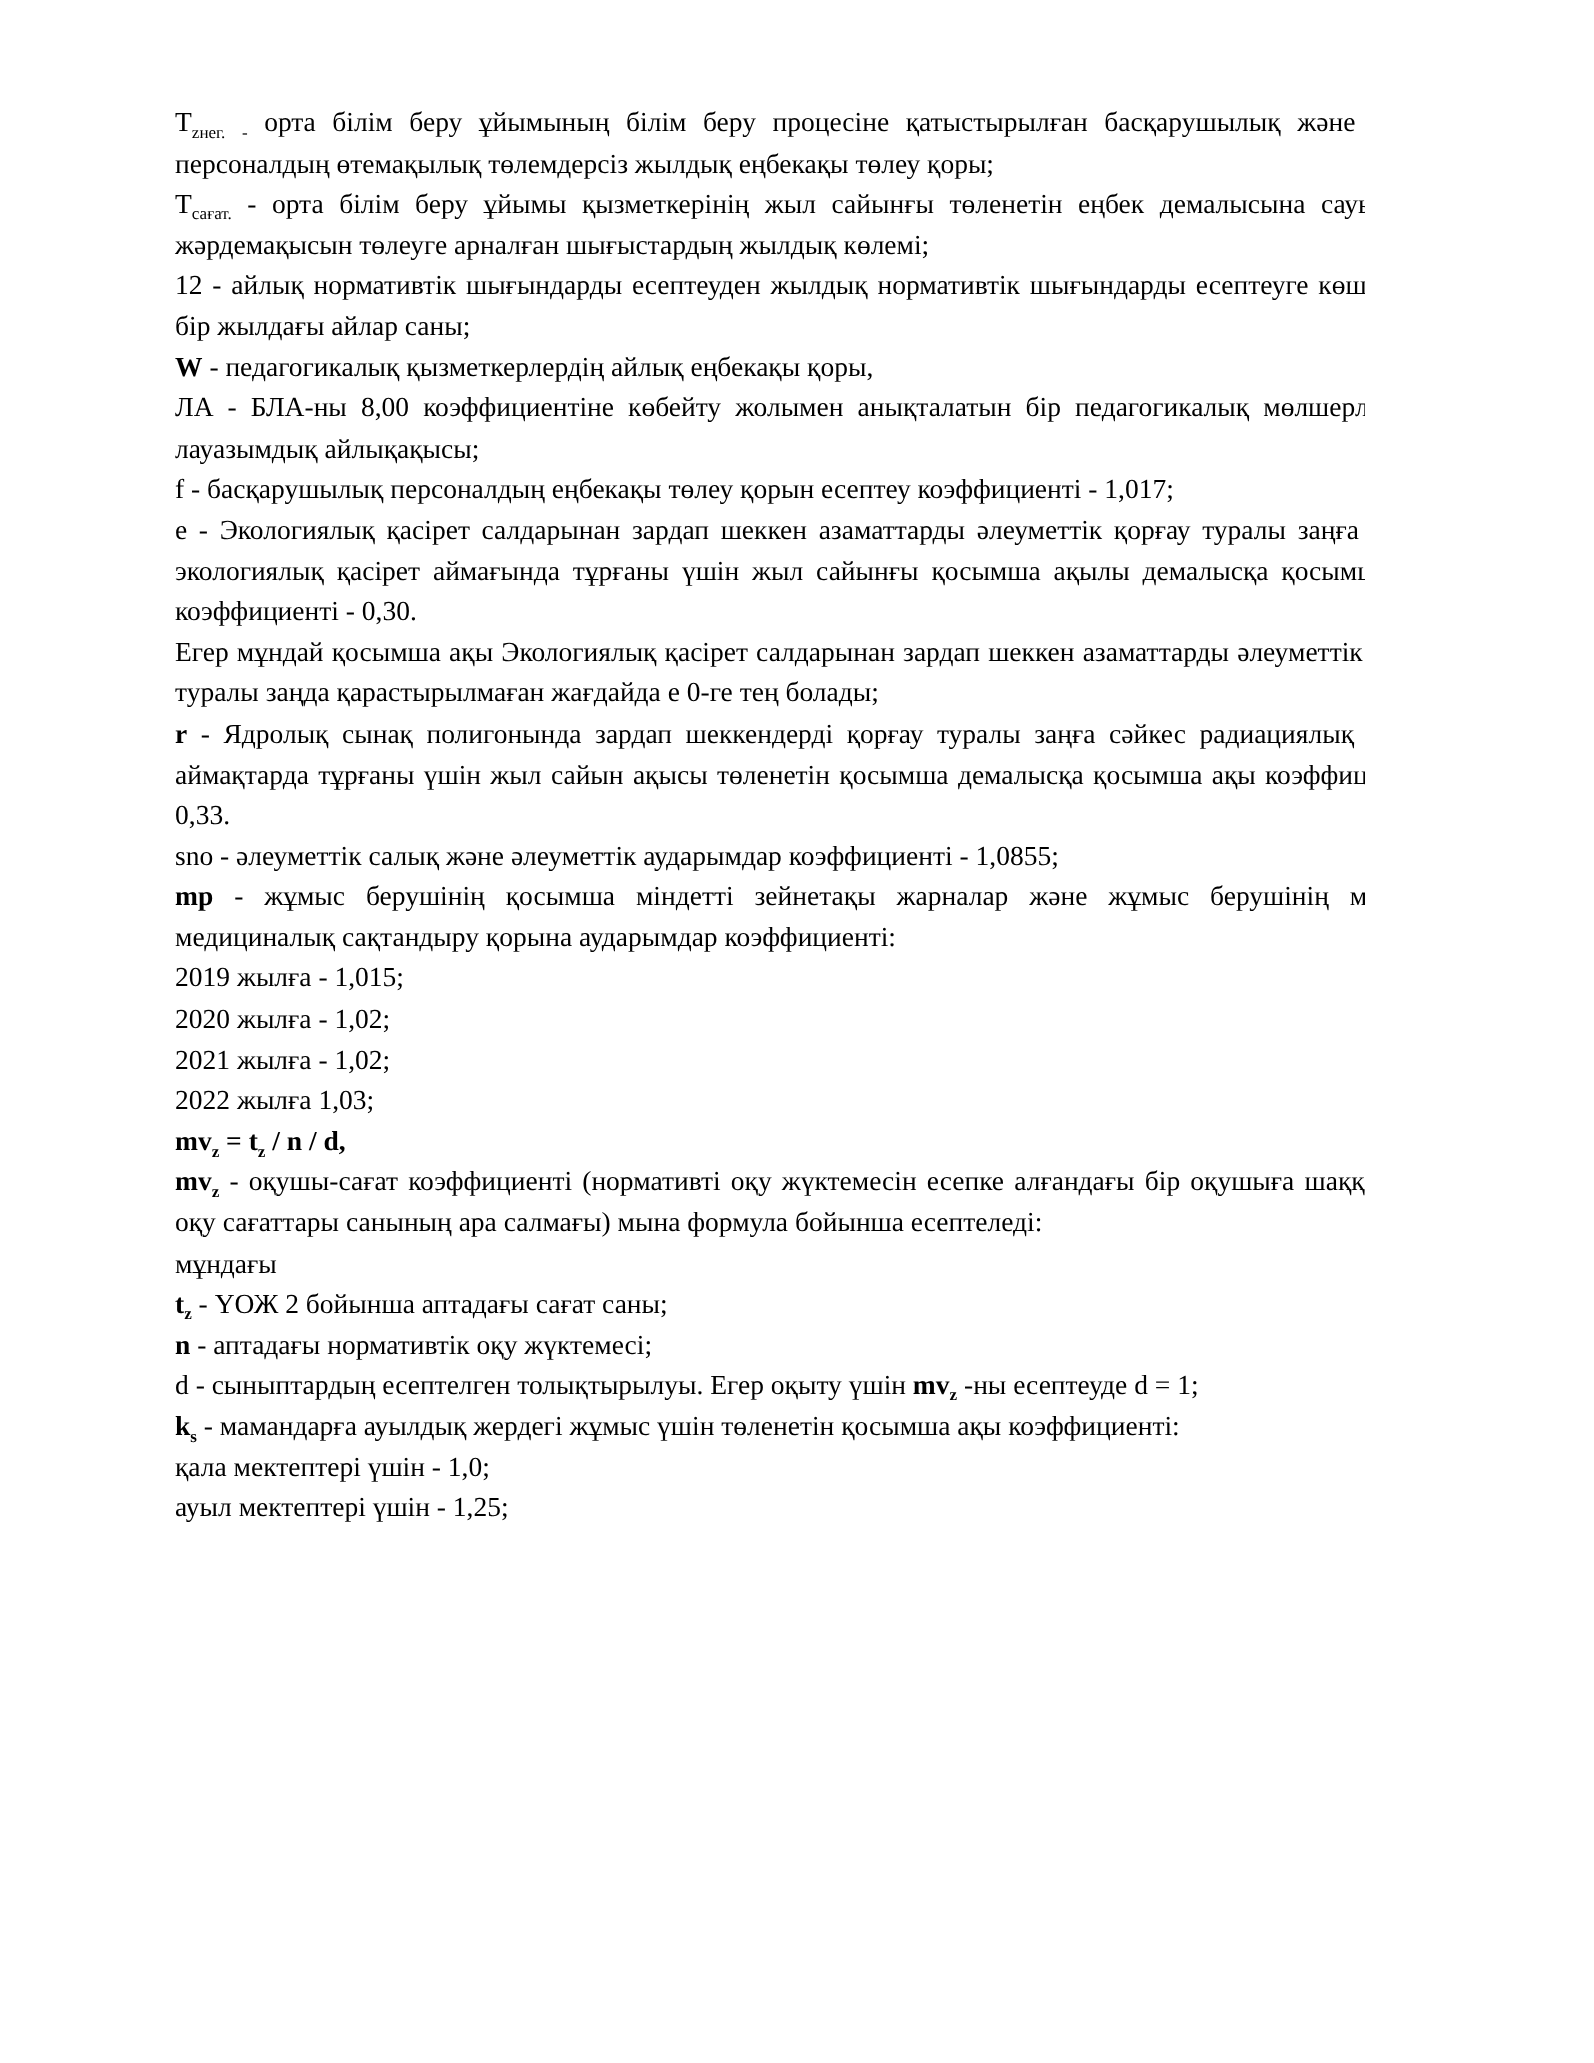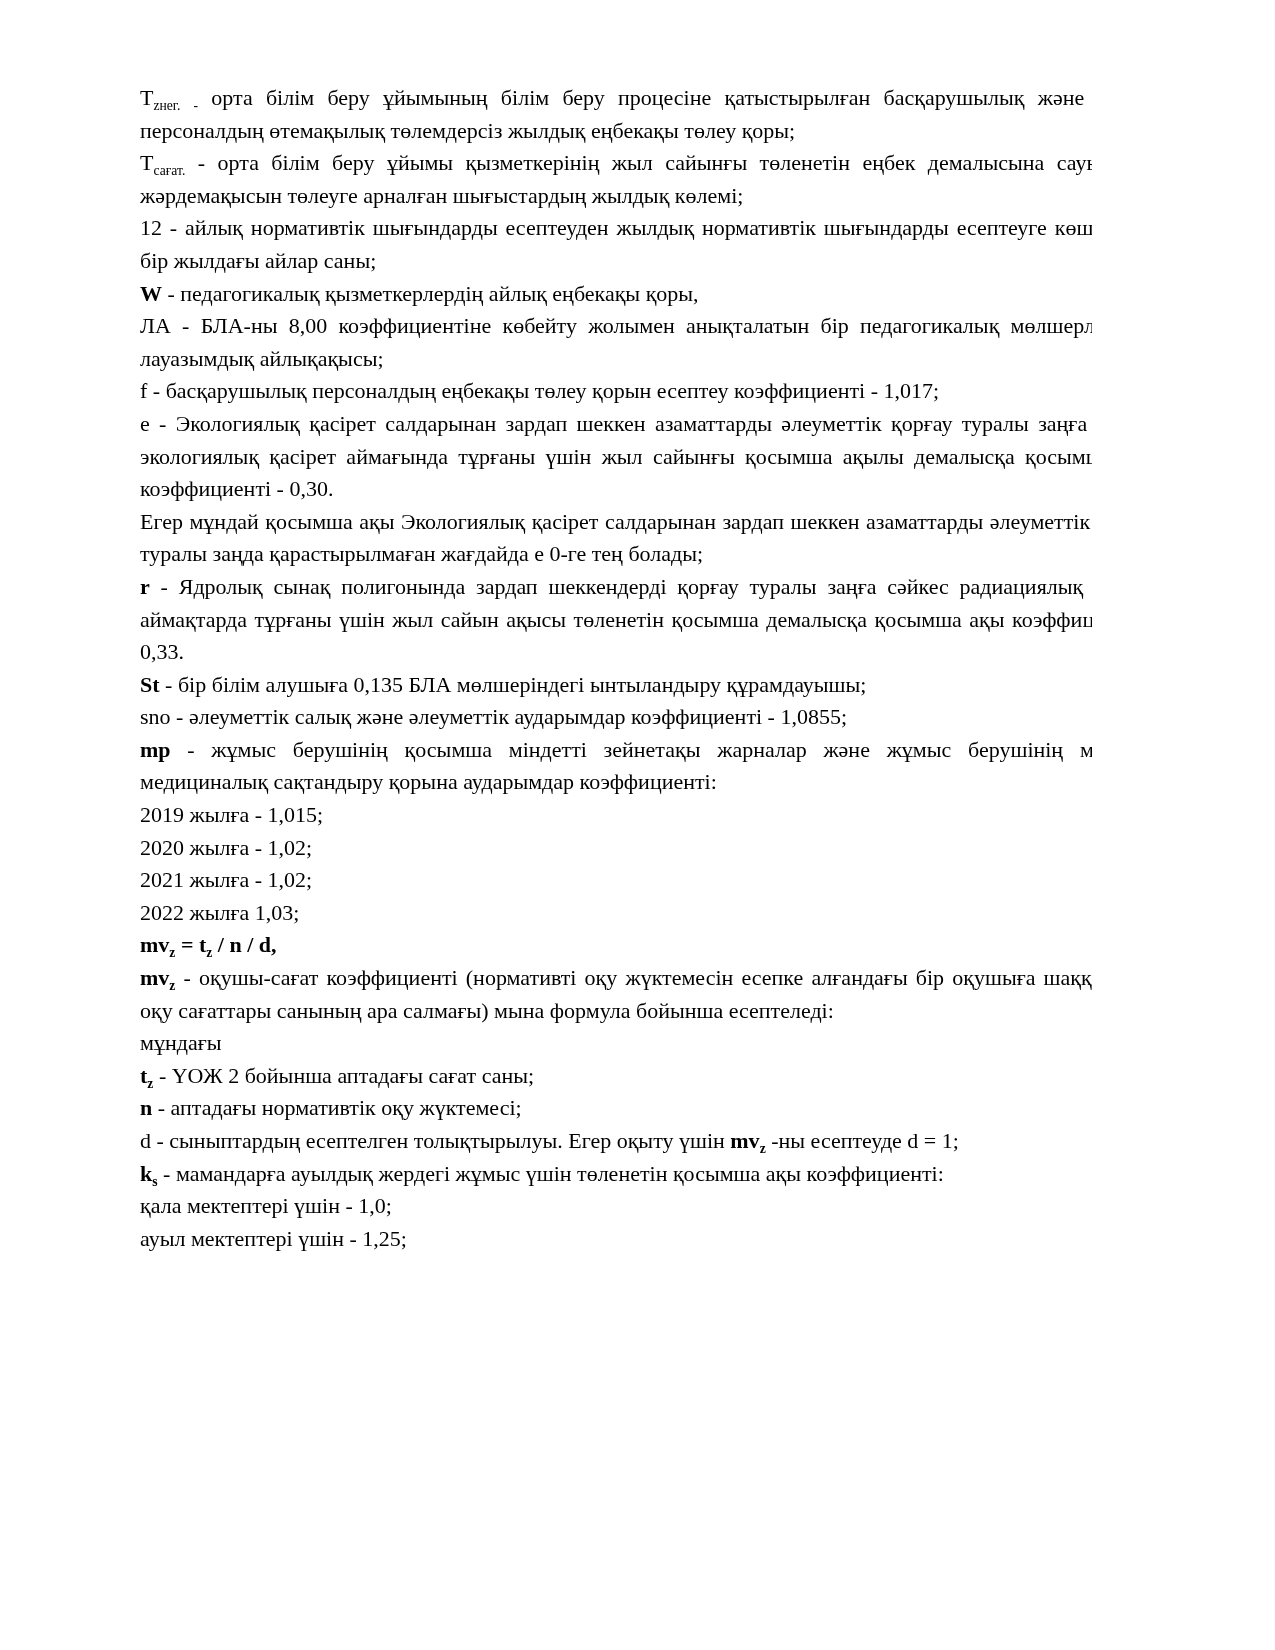--- a/index.html
+++ b/index.html
@@ -46,21 +46,20 @@
   <div class="doc-body">
       <p><span>Т</span><sub>zнег.</sub><span> </span><sub>-</sub><span> орта білім беру ұйымының білім беру процесіне қатыстырылған басқарушылық және негізгі персоналдың өтемақылық төлемдерсіз жылдық еңбекақы төлеу қоры;</span></p>
       <p><span>Т</span><sub>сағат.</sub><span> - орта білім беру ұйымы қызметкерінің жыл сайынғы төленетін еңбек демалысына сауықтыру жәрдемақысын төлеуге арналған шығыстардың жылдық көлемі;</span></p>
       <p><span>12 - айлық нормативтік шығындарды есептеуден жылдық нормативтік шығындарды есептеуге көшу үшін бір жылдағы айлар саны;</span></p>
       <p><span class="b">W</span><span> - педагогикалық қызметкерлердің айлық еңбекақы қоры,</span></p>
       <p><span>ЛА - БЛА-ны 8,00 коэффициентіне көбейту жолымен анықталатын бір педагогикалық мөлшерлеменің лауазымдық айлықақысы;</span></p>
       <p><span>f - басқарушылық персоналдың еңбекақы төлеу қорын есептеу коэффициенті - 1,017;</span></p>
       <p><span>е - Экологиялық қасірет салдарынан зардап шеккен азаматтарды әлеуметтік қорғау туралы заңға сәйкес экологиялық қасірет аймағында тұрғаны үшін жыл сайынғы қосымша ақылы демалысқа қосымша ақы коэффициенті - 0,30.</span></p>
       <p><span>Егер мұндай қосымша ақы Экологиялық қасірет салдарынан зардап шеккен азаматтарды әлеуметтік қорғау туралы заңда қарастырылмаған жағдайда е 0-ге тең болады;</span></p>
       <p><span class="b">r</span><span> - Ядролық сынақ полигонында зардап шеккендерді қорғау туралы заңға сәйкес радиациялық қауіпті аймақтарда тұрғаны үшін жыл сайын ақысы төленетін қосымша демалысқа қосымша ақы коэффициенті - 0,33.</span></p>
-      <p><span class="b">St</span><span> - бір білім алушыға 0,135 БЛА мөлшеріндегі ынтыландыру құрамдауышы;</span></p>
       <p><span>sno - әлеуметтік салық және әлеуметтік аударымдар коэффициенті - 1,0855;</span></p>
       <p><span class="b">mp</span><span> - жұмыс берушінің қосымша міндетті зейнетақы жарналар және жұмыс берушінің міндетті медициналық сақтандыру қорына аударымдар коэффициенті:</span></p>
       <p><span>2019 жылға - 1,015;</span></p>
       <p><span>2020 жылға - 1,02;</span></p>
       <p><span>2021 жылға - 1,02;</span></p>
       <p><span>2022 жылға 1,03;</span></p>
       <p><span class="b">mv</span><sub class="b">z</sub><span class="b"> = t</span><sub class="b">z</sub><span class="b"> / n / d,</span></p>
       <p><span class="b">mv</span><sub class="b">z</sub><span> - оқушы-сағат коэффициенті (нормативті оқу жүктемесін есепке алғандағы бір оқушыға шаққандағы оқу сағаттары санының ара салмағы) мына формула бойынша есептеледі:</span></p>
       <p><span>мұндағы</span></p>
       <p><span class="b">t</span><sub class="b">z</sub><span> - ҮОЖ 2 бойынша аптадағы сағат саны;</span></p>

